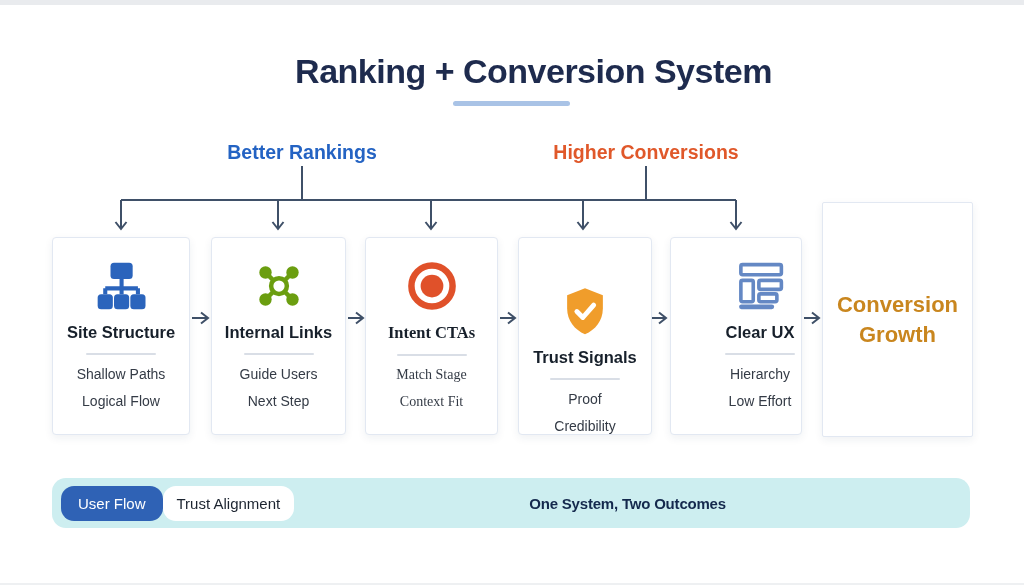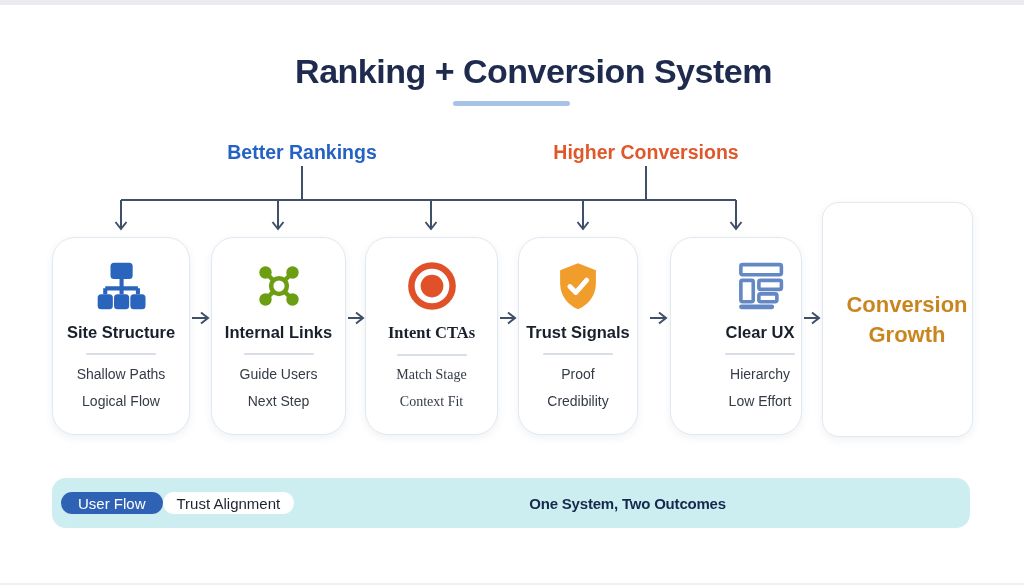--- a/index.html
+++ b/index.html
@@ -38,65 +38,65 @@
   .branch-rankings { left: 302px; color: #2463c3; }
   .branch-conversions { left: 646px; color: #e0582a; }
   .connectors {
     position: absolute; top: 0; left: 0; width: 1024px; height: 585px;
     pointer-events: none;
   }
   .card {
     position: absolute; top: 237px; height: 198px; width: 138px;
     background: #ffffff;
     border: 1px solid #e2e8f2;
-    border-radius: 23px;
+    border-radius: 4px;
     box-shadow: 0 3px 8px rgba(30,50,90,0.07);
     display: flex; flex-direction: column; align-items: center;
     padding-top: 19px;
   }
   .card-1 { left: 52px; }
   .card-2 { left: 211px; width: 135px; }
   .card-3 { left: 365px; width: 133px; font-family: Liberation Serif, serif; }
-  .card-4 { left: 518px; width: 120px; }
+  .card-4 { left: 518px; width: 134px; justify-content: flex-end; }
   .card-5 { left: 670px; width: 132px; padding-left: 48px; }
   .card-icon { height: 58px; display: flex; align-items: center; justify-content: center; }
   .card-title {
     margin-top: 8px;
     font-size: 16.5px; font-weight: bold; color: #17202b;
     white-space: nowrap;
   }
   .card-divider {
     margin-top: 11px; width: 70px; height: 2px;
     background: #d9dee6; border-radius: 1px;
   }
   .card-point {
     margin-top: 11px;
     font-size: 14px; color: #343b46; white-space: nowrap;
   }
   .outcome-card {
     position: absolute; left: 822px; top: 202px; width: 151px; height: 235px;
     background: #ffffff;
     border: 1px solid #e2e8f2;
-    border-radius: 17px;
+    border-radius: 2px;
     box-shadow: 0 3px 8px rgba(30,50,90,0.07);
-    display: flex; align-items: center; justify-content: flex-end;
+    display: flex; align-items: center; justify-content: center;
   }
   .outcome-title {
     font-size: 22px; font-weight: bold; color: #c9861e;
     text-align: center; line-height: 1.35;
     width: 130px;
   }
   .footer-bar {
     position: absolute; left: 52px; top: 478px; width: 918px; height: 50px;
     background: #cdeef0; border-radius: 14px;
     display: flex; align-items: center;
     padding: 0 9px;
   }
   .pill {
-    height: 22px; display: flex; align-items: center; justify-content: center;
+    height: 35px; display: flex; align-items: center; justify-content: center;
     border-radius: 13px; font-size: 15px; white-space: nowrap;
   }
   .pill-blue { background: #2f62b5; color: #ffffff; padding: 0 17px; }
   .pill-white { background: #ffffff; color: #1c2430; padding: 0 14px; }
   .pill-orange { background: #e35726; color: #ffffff; padding: 0 19px; }
   .pill + .pill { margin-left: 0; }
   .gap-24 { margin-left: 24px; }
   .gap-10 { margin-left: 10px; }
   .footer-headline {
     flex: 1; text-align: center;

